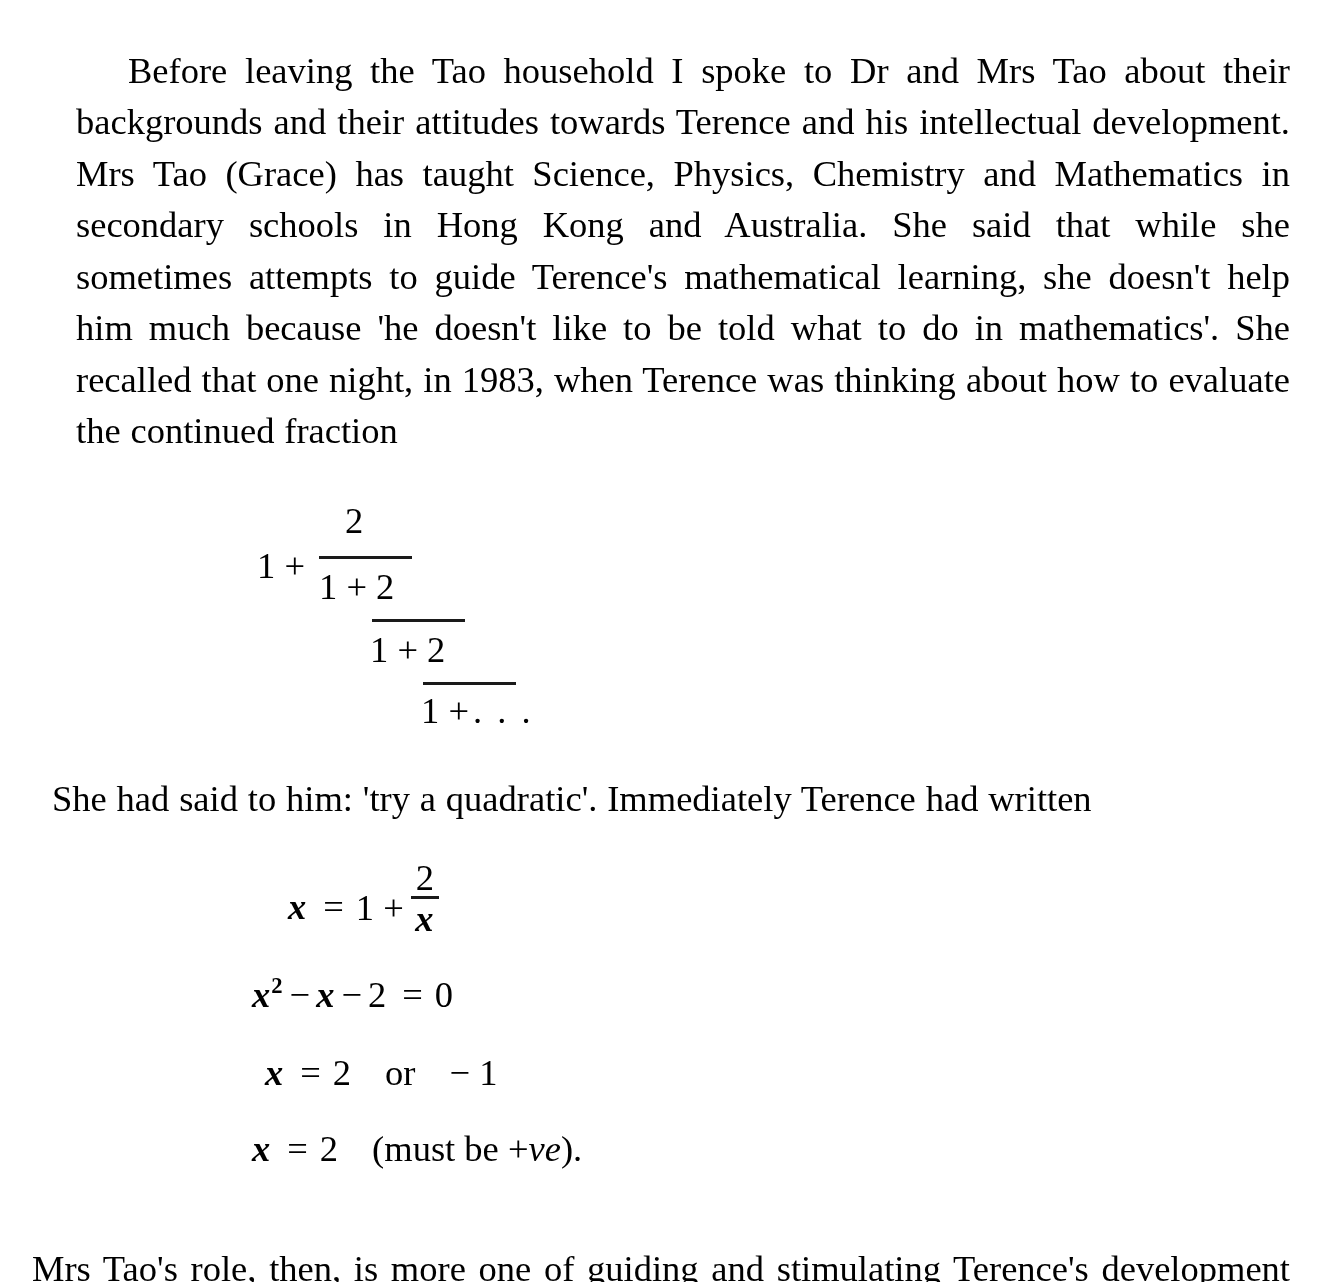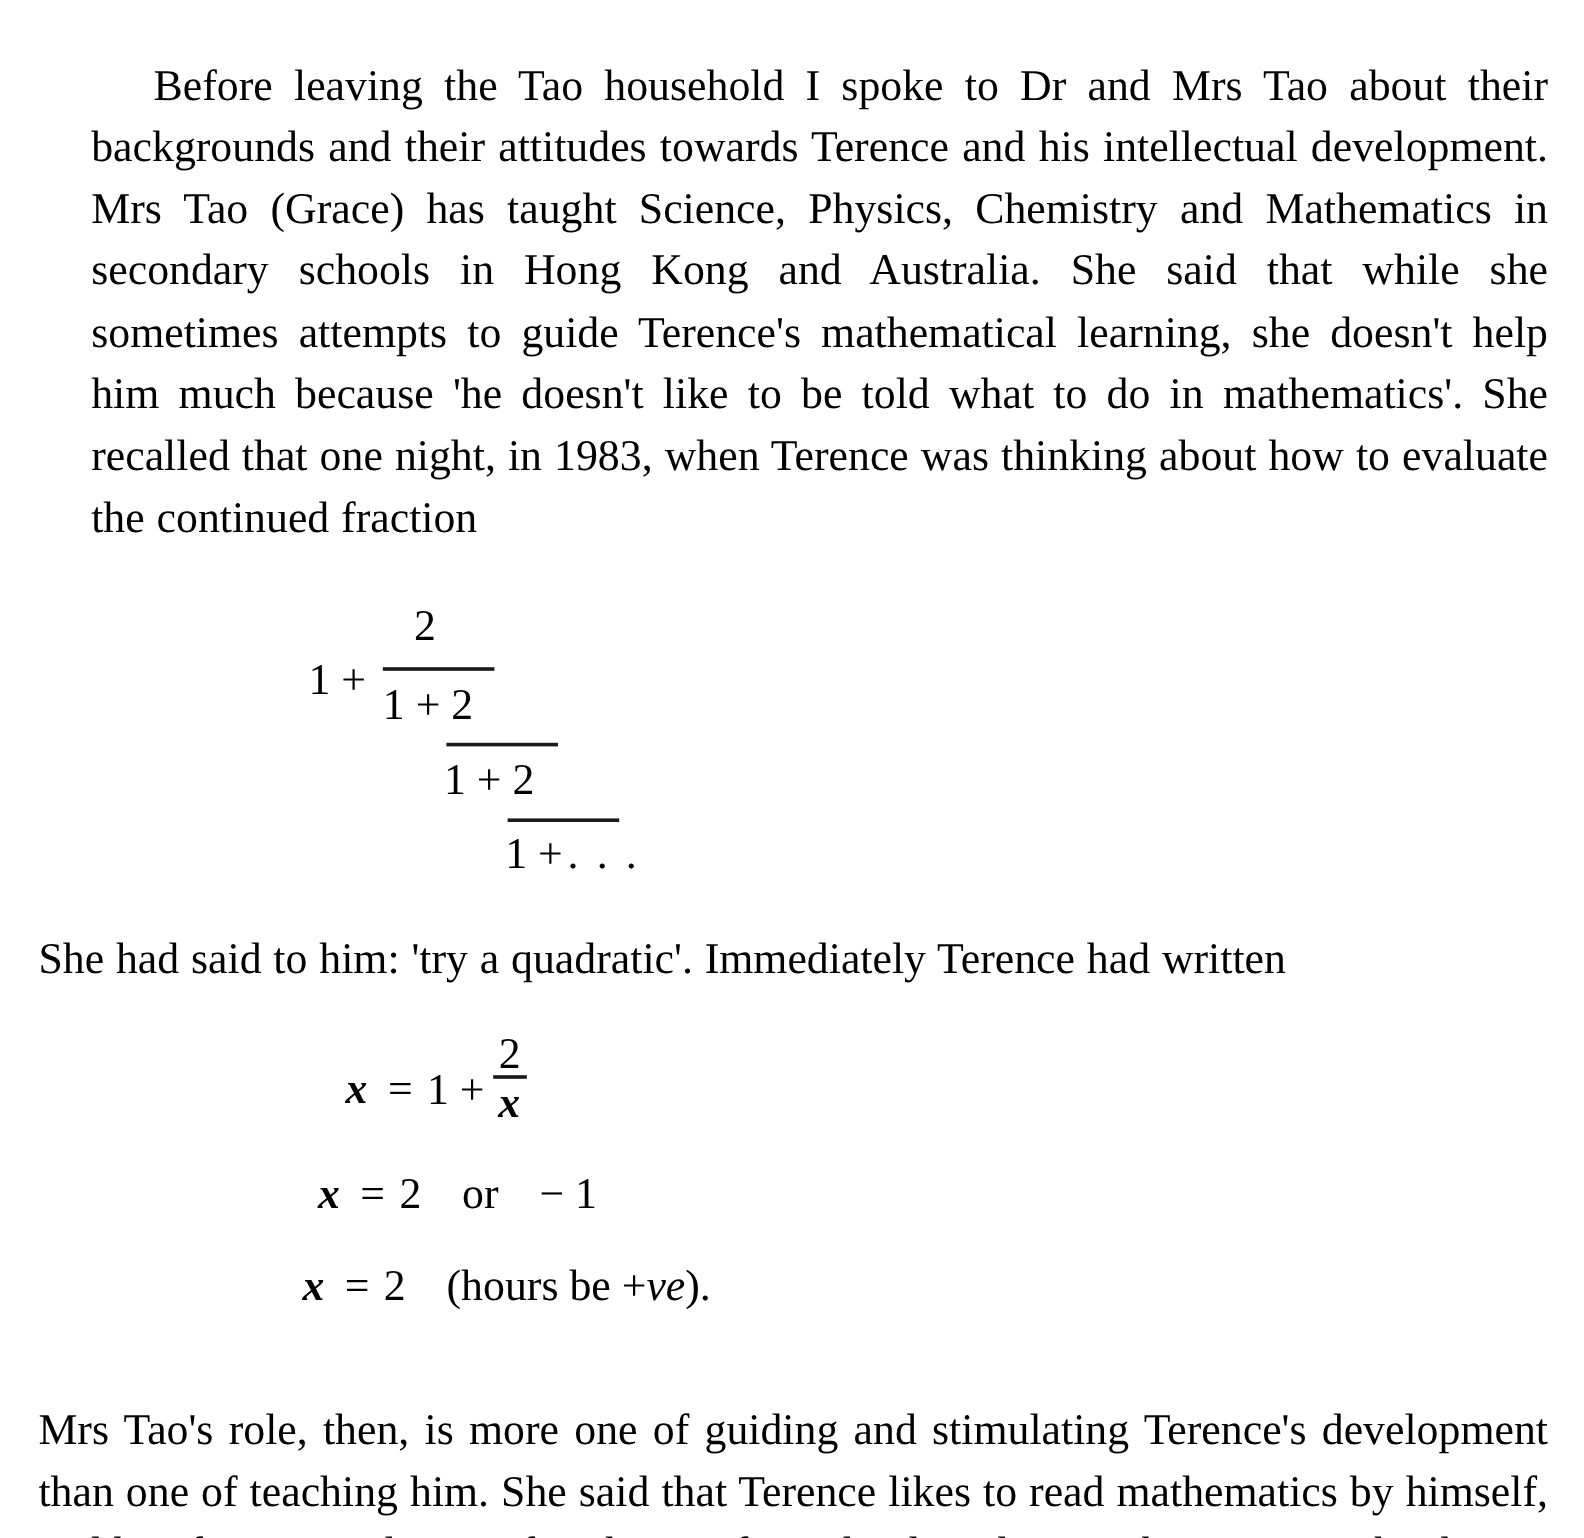--- a/index.html
+++ b/index.html
@@ -35,20 +35,21 @@
   }
   .para.indent-first {
     text-indent: 52px;
   }
   #para-intro {
     padding-top: 8px;
     margin-left: 44px;
   }
   #para-quadratic {
     padding-top: 5px;
+    margin-left: 20px;
   }
   #para-closing {
     padding-top: 6px;
   }
 
   
   .math-block {
     font-size: 36.5px;
     line-height: 1;
   }
@@ -230,25 +231,28 @@
   <div id="equation-list">
 
     <div class="eq-line" id="eq-definition">
       <span class="var eq-lhs">x</span><span class="eq-eq">=</span><span class="num">1 +</span><span class="frac">
         <span class="f-num num">2</span>
         <span class="f-bar"></span>
         <span class="f-den var">x</span>
       </span>
     </div>
 
+    <div class="eq-line" id="eq-quadratic">
+      <span class="var">x</span><span class="sup var">2</span><span class="minus">−</span><span class="var">x</span><span class="minus">−</span><span class="num">2</span><span class="eq-eq">=</span><span class="num">0</span>
+    </div>
 
     <div class="eq-line" id="eq-roots">
       <span class="var">x</span><span class="eq-eq">=</span><span class="num">2</span><span class="eq-word">or</span><span class="num">− 1</span>
     </div>
 
     <div class="eq-line" id="eq-selected">
-      <span class="var">x</span><span class="eq-eq">=</span><span class="num">2</span><span class="eq-note">(hours be +</span><span class="ital">ve</span><span>).</span>
+      <span class="var">x</span><span class="eq-eq">=</span><span class="num">2</span><span class="eq-note">(must be +</span><span class="ital">ve</span><span>).</span>
     </div>
   </div>
 
   <p class="para" id="para-closing">Mrs Tao's role, then, is more one of guiding and stimulating Terence's development than one of teaching him. She said that Terence likes to read mathematics by himself, and he often spent three or four hours after school reading mathematics textbooks.</p>
 
 </div>
 
 </body></html>

